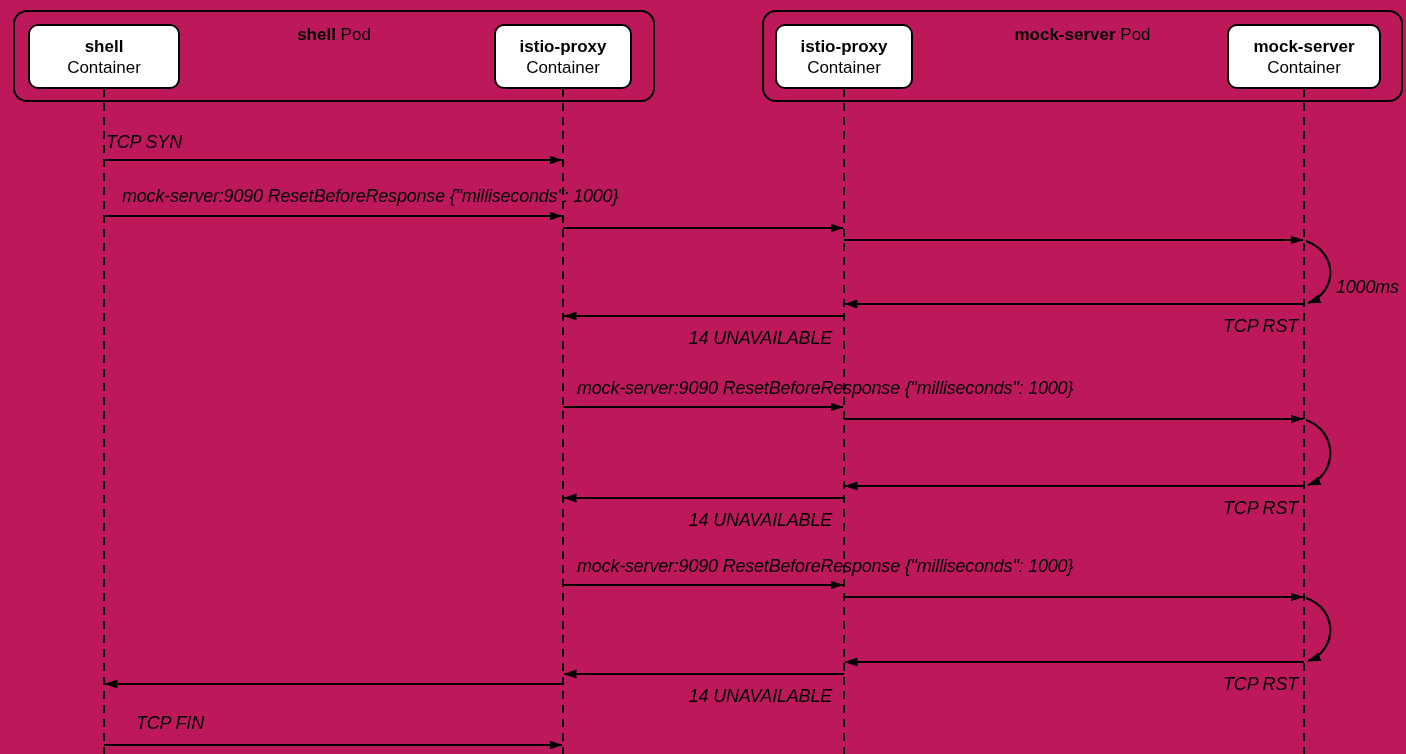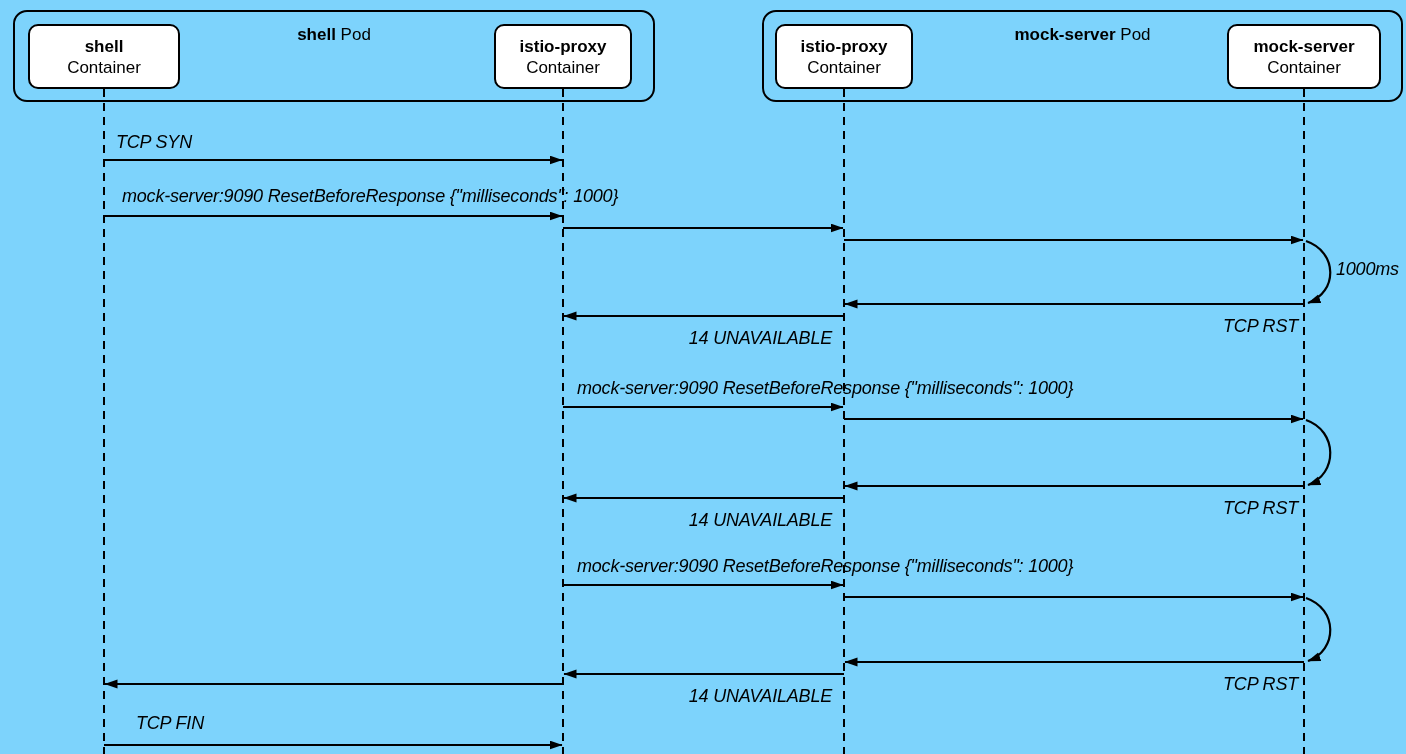--- a/index.html
+++ b/index.html
@@ -1,18 +1,18 @@
 <!DOCTYPE html>
 <html><head>
 <meta charset="utf-8">
 <style>
   * { box-sizing: border-box; }
   html, body { margin: 0; padding: 0; }
   body { background: #ffffff; font-family: "Liberation Sans", "DejaVu Sans", sans-serif; color: #000; }
-  .canvas { position: relative; width: 1406px; height: 754px; background: #7dd3fc; overflow: hidden; }
+  .canvas { position: relative; width: 1406px; height: 754px; background: #be185d; overflow: hidden; }
   svg.layer { position: absolute; left: 0; top: 0; }
   .pod { position: absolute; top: 10px; height: 92px; border: 2.5px solid #000; border-radius: 14px; background: transparent; }
   .pod-title { position: absolute; top: 13px; left: 0; right: 0; text-align: center; font-size: 17px; }
   .pod-title .bold { font-weight: 700; }
   .cbox { position: absolute; top: 24px; height: 65px; background: #fff; border: 2.5px solid #000;
           border-radius: 10px; display: flex; flex-direction: column; align-items: center;
           justify-content: center; font-size: 17px; line-height: 21px; text-align: center; }
   .cbox .nm { font-weight: 700; }
   .msg { position: absolute; font-style: italic; font-size: 18px; letter-spacing: -0.2px; white-space: pre; z-index: 5; }
 </style>
@@ -70,23 +70,23 @@
   <div class="cbox" style="left:775px; width:138px;">
     <div class="nm">istio-proxy</div>
     <div class="sub">Container</div>
   </div>
   <div class="cbox" style="left:1227px; width:154px;">
     <div class="nm">mock-server</div>
     <div class="sub">Container</div>
   </div>
 
   <div id="label-layer">
-      <div class="msg" style="top: 132px; left: 116px;">TCP SYN</div>
+      <div class="msg" style="top: 132px; left: 106px;">TCP SYN</div>
       <div class="msg" style="top: 186px; left: 122px;">mock-server:9090 ResetBeforeResponse {"milliseconds": 1000}</div>
-      <div class="msg" style="top: 259px; left: 1336px;">1000ms</div>
+      <div class="msg" style="top: 277px; left: 1336px;">1000ms</div>
       <div class="msg" style="top: 316px; right: 108px;">TCP RST</div>
       <div class="msg" style="top: 328px; right: 574px;">14 UNAVAILABLE</div>
       <div class="msg" style="top: 378px; left: 577px;">mock-server:9090 ResetBeforeResponse {"milliseconds": 1000}</div>
       <div class="msg" style="top: 498px; right: 108px;">TCP RST</div>
       <div class="msg" style="top: 510px; right: 574px;">14 UNAVAILABLE</div>
       <div class="msg" style="top: 556px; left: 577px;">mock-server:9090 ResetBeforeResponse {"milliseconds": 1000}</div>
       <div class="msg" style="top: 674px; right: 108px;">TCP RST</div>
       <div class="msg" style="top: 686px; right: 574px;">14 UNAVAILABLE</div>
       <div class="msg" style="top: 713px; left: 136px;">TCP FIN</div>
     </div>

